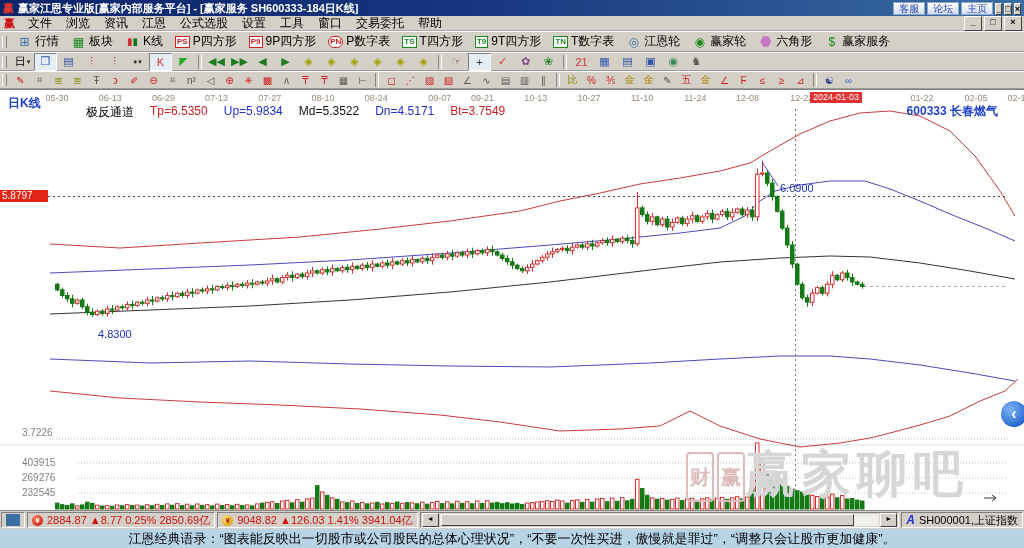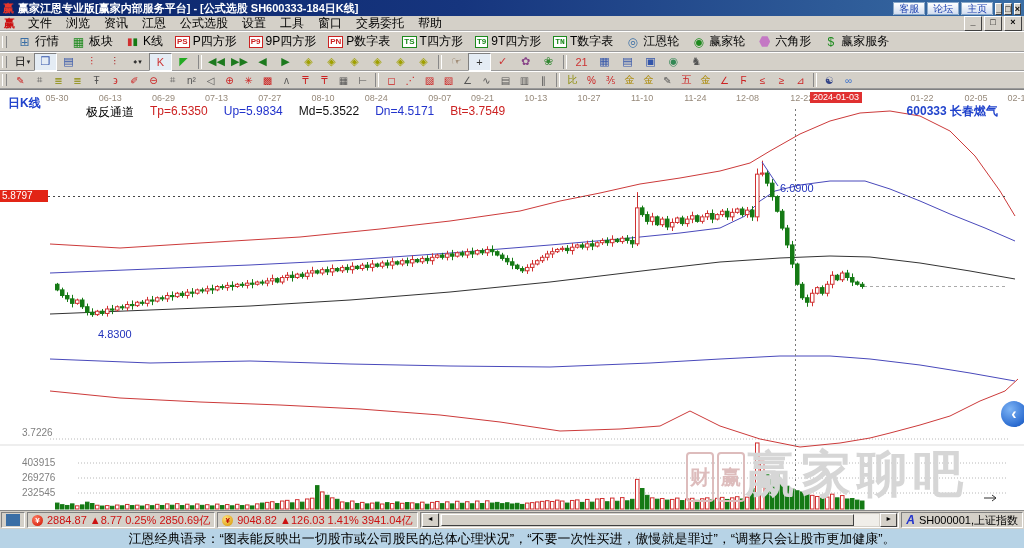--- a/index.html
+++ b/index.html
@@ -94,21 +94,21 @@
   .quotebar{position:absolute;left:0;top:529px;width:1024px;height:19px;background:#b7d3e6;
     display:flex;align-items:center;justify-content:center;font-size:13px;color:#000;white-space:nowrap;}
 </style>
 </head>
 <body>
 
 <div id="app">
 
   <div class="titlebar">
     <span class="app-logo">赢</span>
-    <span class="title">赢家江恩专业版[赢家内部服务平台] - [公式选股  SH600333-184日K线]</span>
+    <span class="title">赢家江恩专业版[赢家内部服务平台] - [赢家服务  SH600333-184日K线]</span>
     <span id="titleLinks"><span class="tb-link">客服</span><span class="tb-link">论坛</span><span class="tb-link">主页</span></span>
     <span id="titleWinBtns"><span class="winbtn">_</span><span class="winbtn">□</span><span class="winbtn">×</span></span>
   </div>
 
   <div class="menubar">
     <span class="menu-logo">赢</span>
     <span id="menuItems" style="display:flex;">
         <span class="menu-item">文件</span>
         <span class="menu-item">浏览</span>
         <span class="menu-item">资讯</span>
@@ -146,33 +146,33 @@
       </span>
       <span class="tb1btn">
         <span class="ticon-box" style="color: rgb(204, 34, 34); border-color: rgb(204, 34, 34);">PS</span>
         <span>P四方形</span>
       </span>
       <span class="tb1btn">
         <span class="ticon-box" style="color: rgb(204, 34, 34); border-color: rgb(204, 34, 34);">P9</span>
         <span>9P四方形</span>
       </span>
       <span class="tb1btn">
-        <span class="ticon-box" style="color: rgb(204, 34, 34); border-color: rgb(204, 34, 34);">PN</span>
+        <span class="ticon-box" style="color: rgb(204, 34, 34); border-color: rgb(204, 34, 34); border-radius: 6px;">PN</span>
         <span>P数字表</span>
       </span>
       <span class="tb1btn">
         <span class="ticon-box" style="color: rgb(29, 138, 29); border-color: rgb(29, 138, 29);">TS</span>
         <span>T四方形</span>
       </span>
       <span class="tb1btn">
         <span class="ticon-box" style="color: rgb(29, 138, 29); border-color: rgb(29, 138, 29);">T9</span>
         <span>9T四方形</span>
       </span>
       <span class="tb1btn">
-        <span class="ticon-box" style="color: rgb(29, 138, 29); border-color: rgb(29, 138, 29); font-family: Liberation Mono, monospace;">TN</span>
+        <span class="ticon-box" style="color: rgb(29, 138, 29); border-color: rgb(29, 138, 29);">TN</span>
         <span>T数字表</span>
       </span>
       <span class="tb1btn">
         <span class="ticon" style="color: rgb(58, 110, 165);">◎</span>
         <span>江恩轮</span>
       </span>
       <span class="tb1btn">
         <span class="ticon" style="color: rgb(29, 138, 29);">◉</span>
         <span>赢家轮</span>
       </span>

